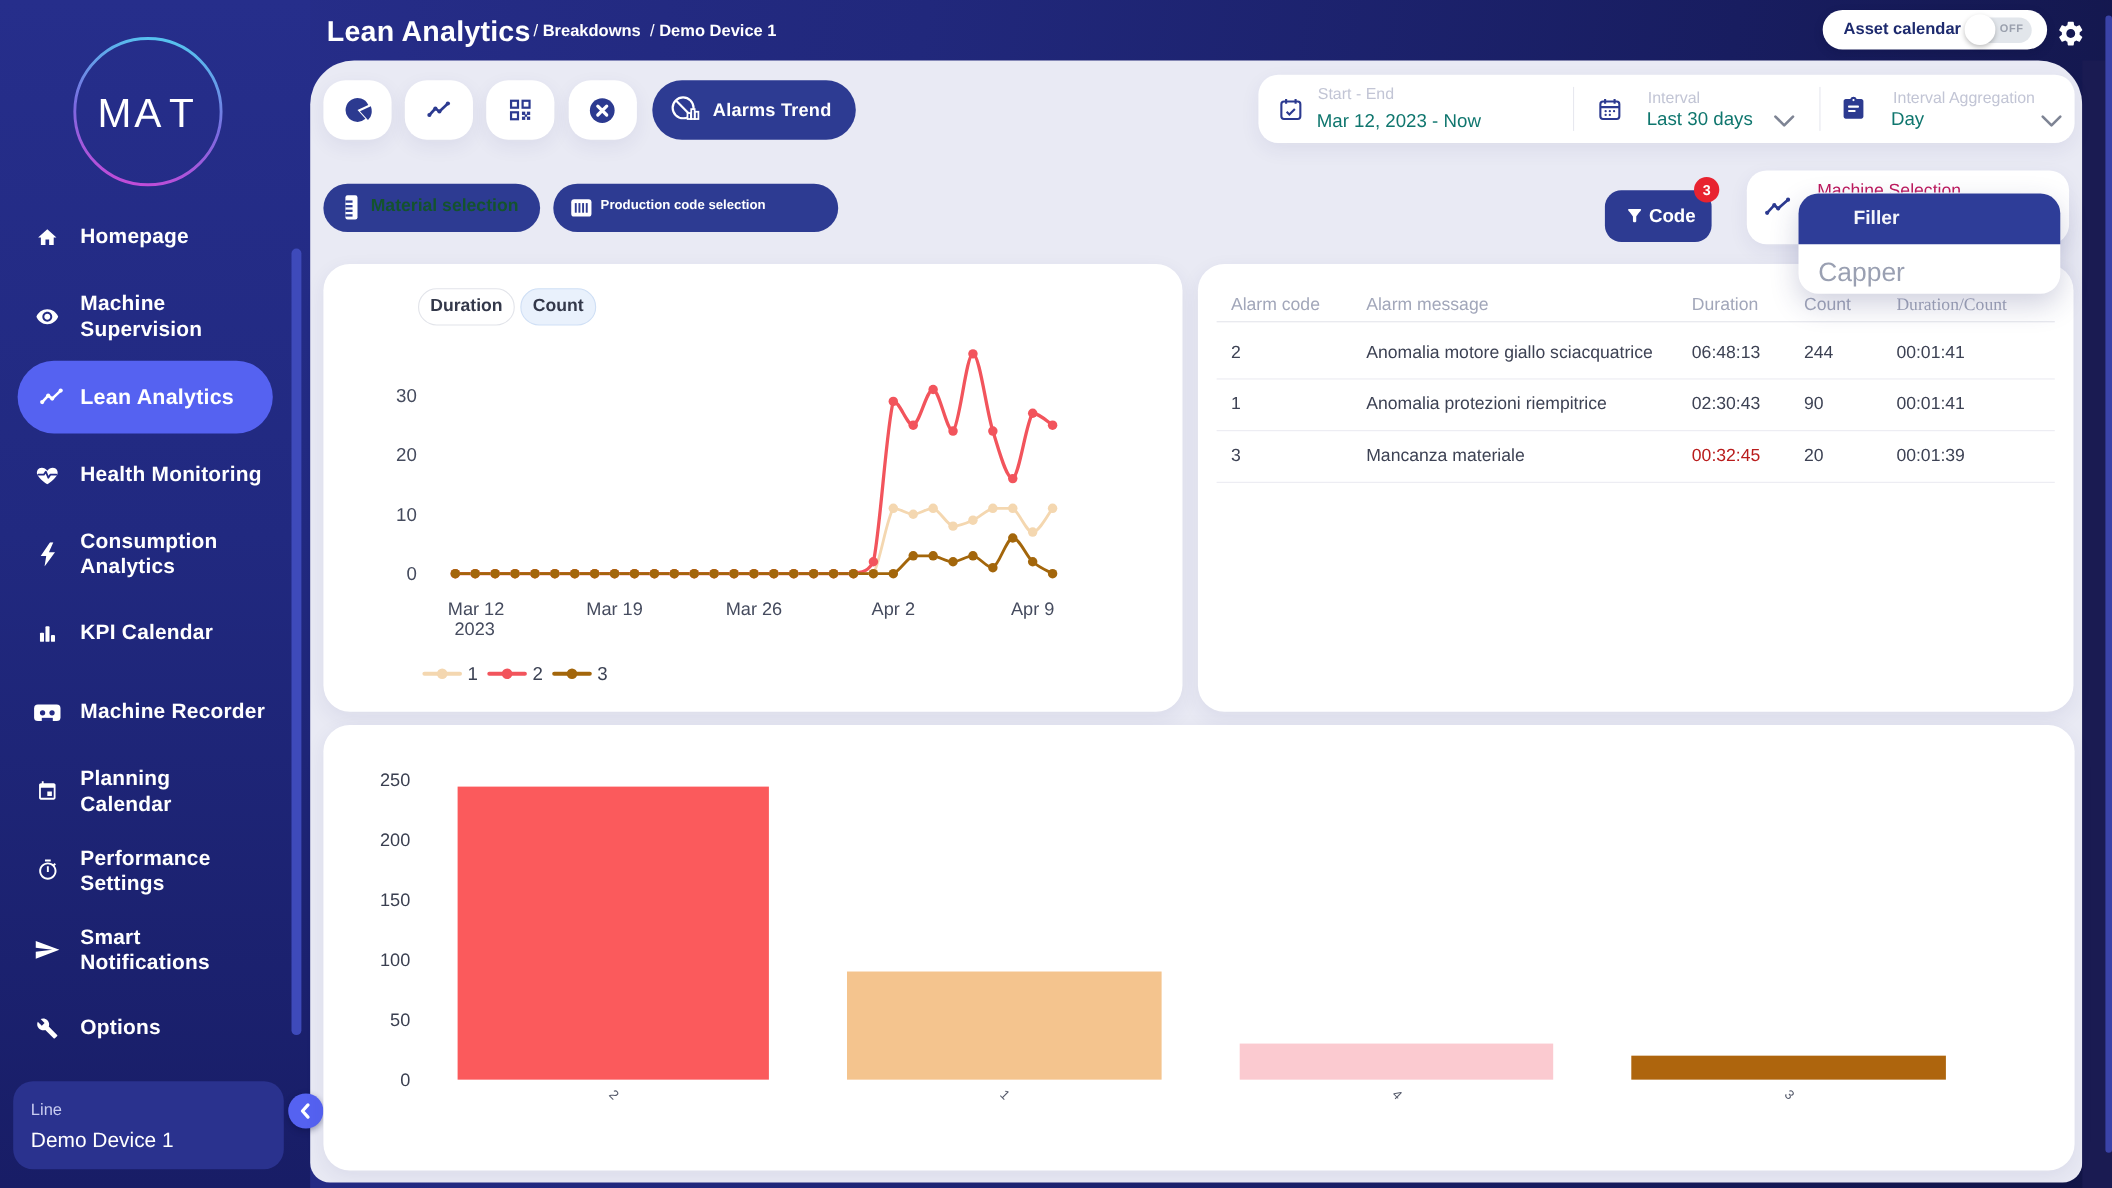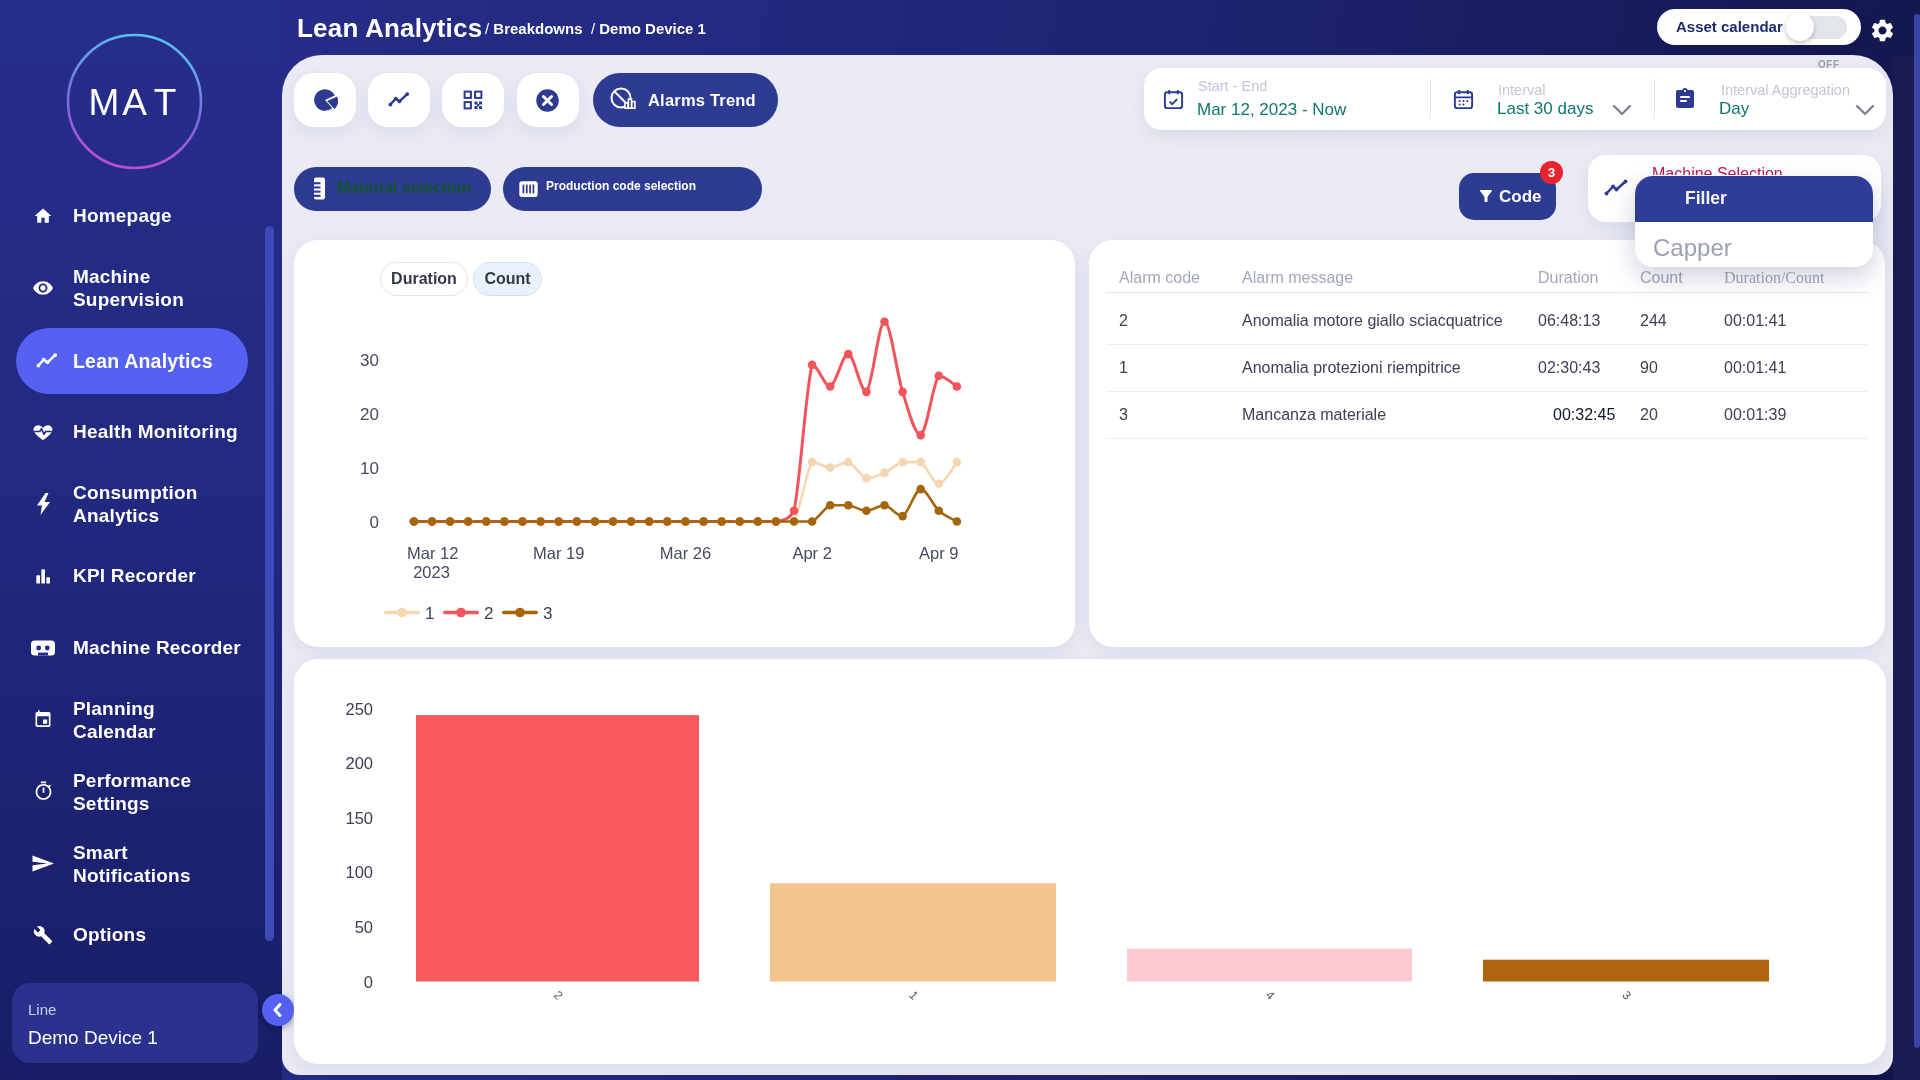--- a/index.html
+++ b/index.html
@@ -23,21 +23,21 @@
 
 <div class="abs" style="left:1893px;top:55px;width:27px;height:1025px;background:#1a1b52;"></div>
 <div class="abs" style="left:1914px;top:14px;width:6px;height:1034px;border-radius:3px;background:#3a43a8;"></div>
 
 <div class="abs" style="left:297px;top:13px;font-size:26px;font-weight:bold;color:#fff;letter-spacing:0.2px;">Lean Analytics</div>
 <div class="abs" style="left:485px;top:20px;font-size:15px;color:#fff;">/ <span style="font-weight:600;">Breakdowns</span>&nbsp; / <span style="font-weight:600;">Demo Device 1</span></div>
 
 <div class="abs" style="left:1657px;top:9px;width:204px;height:36px;border-radius:18px;background:#fff;box-shadow:0 3px 8px rgba(10,15,60,0.25);"></div>
 <div class="abs" style="left:1676px;top:18px;font-size:15px;font-weight:bold;color:#1d2a6e;">Asset calendar</div>
 <div class="abs" style="left:1787px;top:16px;width:60px;height:23px;border-radius:12px;background:#e2e6eb;"></div>
-<div class="abs" style="left:1818px;top:21px;font-size:10px;font-weight:bold;color:#9aa0ad;letter-spacing:0.5px;margin-top:38px;">OFF</div>
+<div class="abs" style="left:1818px;top:21px;font-size:10px;font-weight:bold;color:#9aa0ad;letter-spacing:0.5px;">OFF</div>
 <div class="abs" style="left:1786px;top:13px;width:28px;height:28px;border-radius:50%;background:#fff;box-shadow:0 2px 5px rgba(0,0,0,0.25);"></div>
 <svg class="abs" style="left:1869px;top:17px;" width="27" height="27" viewBox="0 0 24 24">
     <path fill="#fff" d="M19.14 12.94c.04-.3.06-.61.06-.94 0-.32-.02-.64-.07-.94l2.03-1.58c.18-.14.23-.41.12-.61l-1.92-3.32c-.12-.22-.37-.29-.59-.22l-2.39.96c-.5-.38-1.03-.7-1.62-.94l-.36-2.54c-.04-.24-.24-.41-.48-.41h-3.84c-.24 0-.43.17-.47.41l-.36 2.54c-.59.24-1.13.57-1.62.94l-2.39-.96c-.22-.08-.47 0-.59.22L2.74 8.87c-.12.21-.08.47.12.61l2.03 1.58c-.05.3-.09.63-.09.94s.02.64.07.94l-2.03 1.58c-.18.14-.23.41-.12.61l1.92 3.32c.12.22.37.29.59.22l2.39-.96c.5.38 1.03.7 1.62.94l.36 2.54c.05.24.24.41.48.41h3.84c.24 0 .44-.17.47-.41l.36-2.54c.59-.24 1.13-.56 1.62-.94l2.39.96c.22.08.47 0 .59-.22l1.92-3.32c.12-.22.07-.47-.12-.61l-2.01-1.58zM12 15.6c-1.98 0-3.6-1.62-3.6-3.6s1.62-3.6 3.6-3.6 3.6 1.62 3.6 3.6-1.62 3.6-3.6 3.6z"></path>
   </svg>
 
 <svg class="abs" style="left:66px;top:33px;" width="137" height="137" viewBox="0 0 137 137">
   <defs>
       <linearGradient id="lg" x1="0.6" y1="0" x2="0.4" y2="1">
     <stop offset="0" stop-color="#56c3ef"></stop>
         <stop offset="0.55" stop-color="#7a6ae0"></stop>
@@ -84,21 +84,21 @@
   </svg>
 <div class="abs navtxt" style="left:73px;top:482px;">Consumption<br>Analytics</div>
 
 <svg class="abs" style="left:33px;top:566px;" width="20" height="20" viewBox="0 0 24 24">
     <g fill="#fff">
       <rect x="4" y="11" width="4.4" height="10" rx="1"></rect>
       <rect x="10" y="4" width="4.4" height="17" rx="1"></rect>
       <rect x="16" y="13.5" width="4.4" height="7.5" rx="1"></rect>
     </g>
   </svg>
-<div class="abs navtxt" style="left:73px;top:565px;">KPI Recorder</div>
+<div class="abs navtxt" style="left:73px;top:565px;">KPI Calendar</div>
 
 <svg class="abs" style="left:30px;top:638px;" width="26" height="20" viewBox="0 0 26 20">
     <rect x="1" y="2.5" width="24" height="15" rx="3.5" fill="#fff"></rect>
     <circle cx="8.7" cy="10" r="2.4" fill="#232b86"></circle>
     <circle cx="17.3" cy="10" r="2.4" fill="#232b86"></circle>
     <rect x="8" y="14.6" width="10" height="2.9" fill="#232b86"></rect>
   </svg>
 <div class="abs navtxt" style="left:73px;top:698px;">Planning<br>Calendar</div>
 <div class="abs navtxt" style="left:73px;top:637px;">Machine Recorder</div>
 
@@ -405,21 +405,21 @@
   <div style="position:absolute;left:449px;top:72px;color:#3d4254;">06:48:13</div>
   <div style="position:absolute;left:551px;top:72px;color:#3d4254;">244</div>
   <div style="position:absolute;left:635px;top:72px;color:#3d4254;">00:01:41</div>
   <div style="position:absolute;left:30px;top:119px;color:#3d4254;">1</div>
   <div style="position:absolute;left:153px;top:119px;color:#3d4254;">Anomalia protezioni riempitrice</div>
   <div style="position:absolute;left:449px;top:119px;color:#3d4254;">02:30:43</div>
   <div style="position:absolute;left:551px;top:119px;color:#3d4254;">90</div>
   <div style="position:absolute;left:635px;top:119px;color:#3d4254;">00:01:41</div>
   <div style="position:absolute;left:30px;top:166px;color:#3d4254;">3</div>
   <div style="position:absolute;left:153px;top:166px;color:#3d4254;">Mancanza materiale</div>
-  <div style="position:absolute;left:464px;top:166px;color:#0f172a;">00:32:45</div>
+  <div style="position:absolute;left:449px;top:166px;color:#b91c1c;">00:32:45</div>
   <div style="position:absolute;left:551px;top:166px;color:#3d4254;">20</div>
   <div style="position:absolute;left:635px;top:166px;color:#3d4254;">00:01:39</div>
 </div>
 
 <div class="card" style="left:294px;top:659px;width:1592px;height:405px;"></div>
 <svg class="abs" style="left:294px;top:659px;" width="1592" height="405" viewBox="294 659 1592 405" font-family="Liberation Sans, sans-serif">
 <text x="373" y="987.5" text-anchor="end" font-size="16.5" fill="#3a3f50">0</text>
 <text x="373" y="932.9" text-anchor="end" font-size="16.5" fill="#3a3f50">50</text>
 <text x="373" y="878.3" text-anchor="end" font-size="16.5" fill="#3a3f50">100</text>
 <text x="373" y="823.7" text-anchor="end" font-size="16.5" fill="#3a3f50">150</text>

